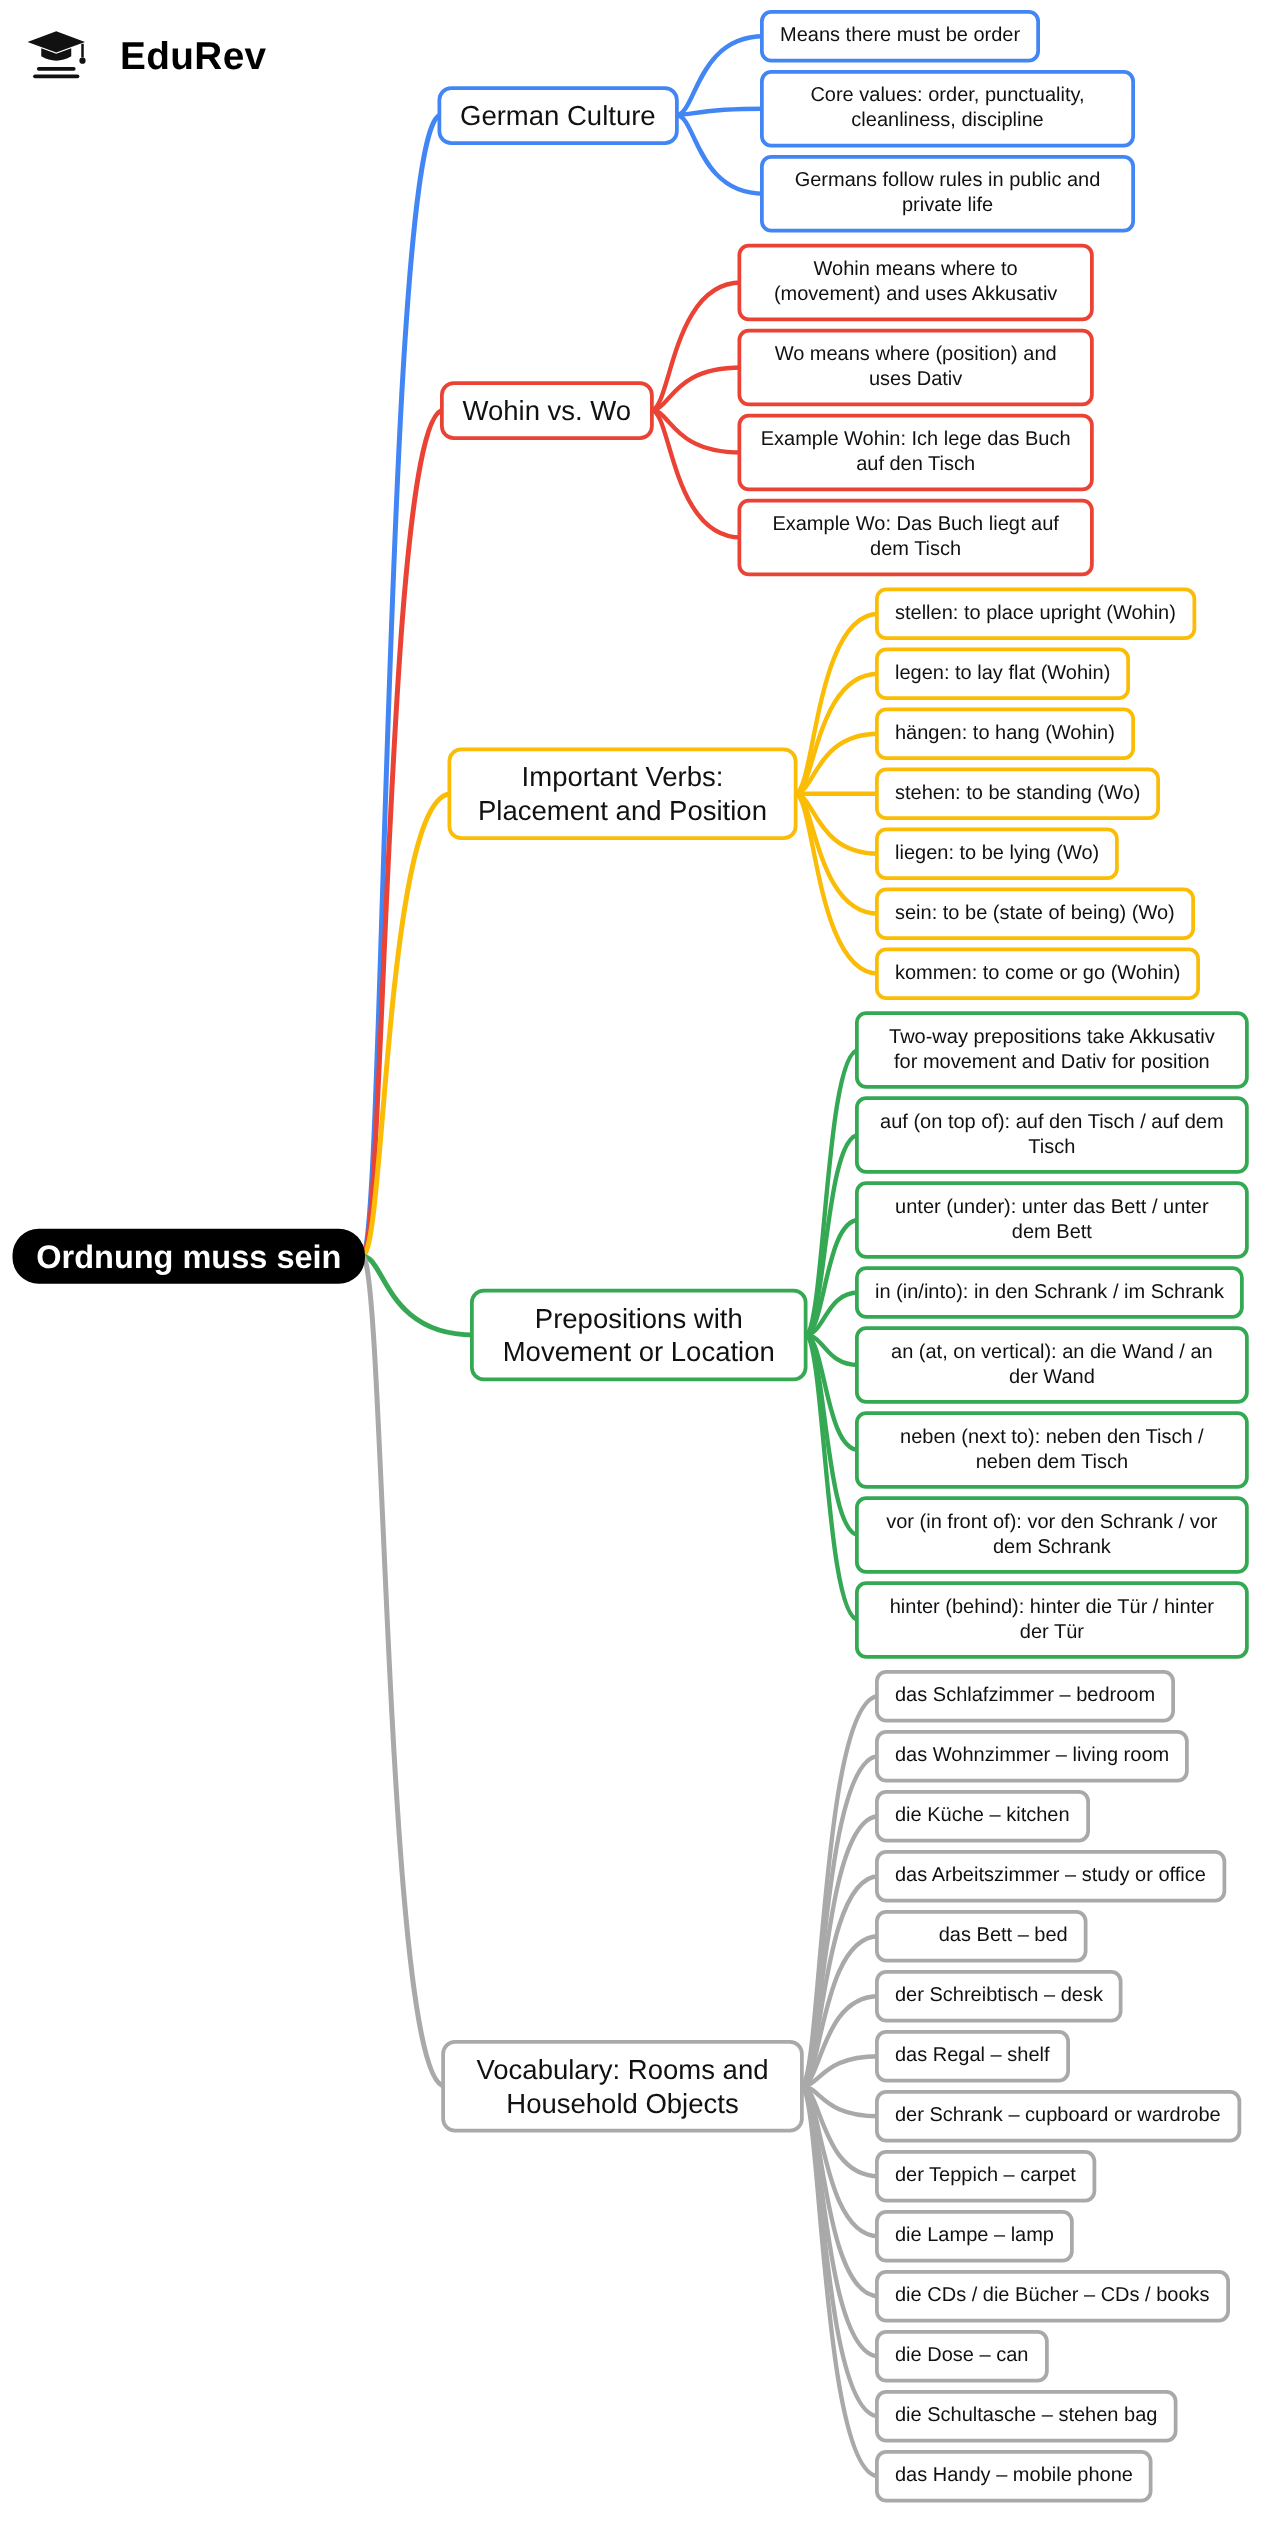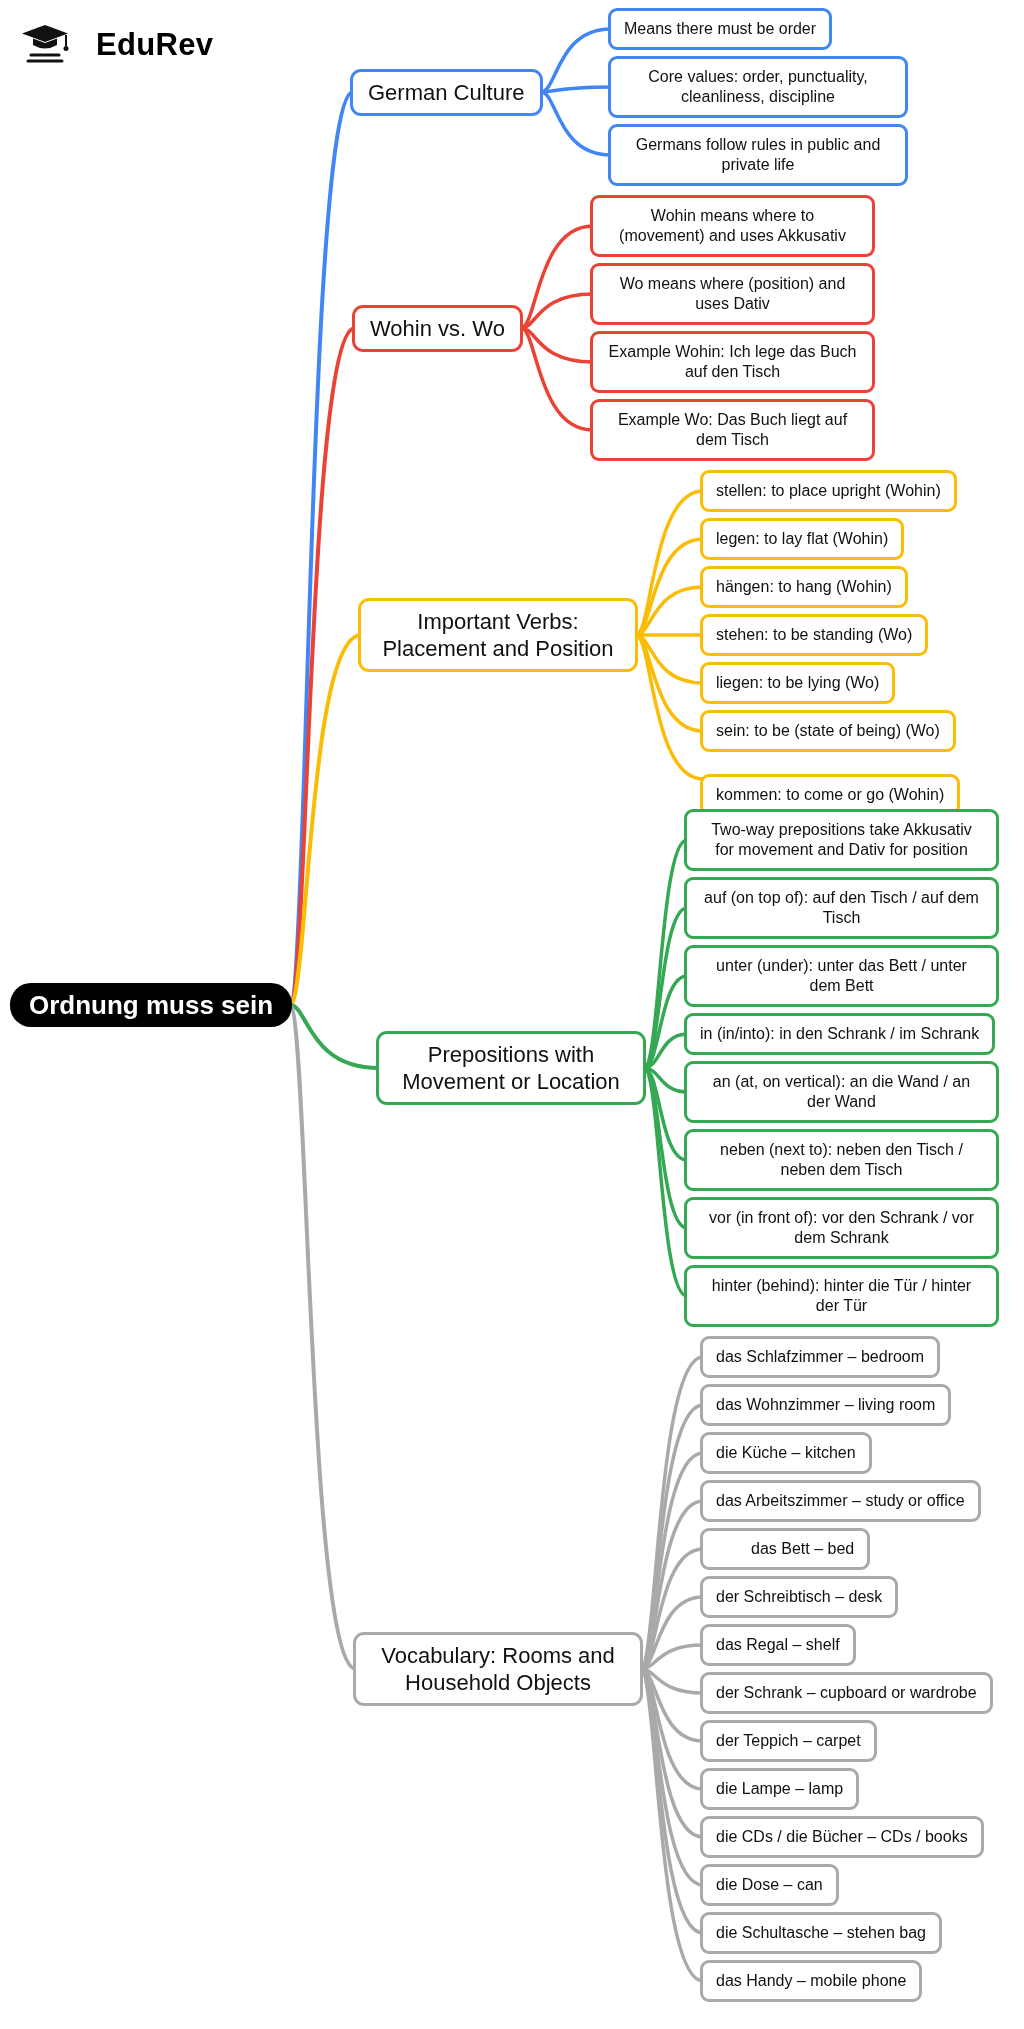--- a/index.html
+++ b/index.html
@@ -121,21 +121,21 @@
     <div class="node child-node" style="border-color: rgb(234, 67, 53); left: 590px; max-width: 285px; top: 263px;">Wo means where (position) and uses Dativ</div>
     <div class="node child-node" style="border-color: rgb(234, 67, 53); left: 590px; max-width: 285px; top: 331px;">Example Wohin: Ich lege das Buch auf den Tisch</div>
     <div class="node child-node" style="border-color: rgb(234, 67, 53); left: 590px; max-width: 285px; top: 399px;">Example Wo: Das Buch liegt auf dem Tisch</div>
     <div class="node branch-label" style="border-color: rgb(251, 188, 5); left: 358px; max-width: 280px; top: 598px;">Important Verbs: Placement and Position</div>
     <div class="node child-node" style="border-color: rgb(251, 188, 5); left: 700px; top: 518px;">legen: to lay flat (Wohin)</div>
     <div class="node child-node" style="border-color: rgb(251, 188, 5); left: 700px; top: 470px;">stellen: to place upright (Wohin)</div>
     <div class="node child-node" style="border-color: rgb(251, 188, 5); left: 700px; top: 566px;">hängen: to hang (Wohin)</div>
     <div class="node child-node" style="border-color: rgb(251, 188, 5); left: 700px; top: 614px;">stehen: to be standing (Wo)</div>
     <div class="node child-node" style="border-color: rgb(251, 188, 5); left: 700px; top: 662px;">liegen: to be lying (Wo)</div>
     <div class="node child-node" style="border-color: rgb(251, 188, 5); left: 700px; top: 710px;">sein: to be (state of being) (Wo)</div>
-    <div class="node child-node" style="border-color: rgb(251, 188, 5); left: 700px; top: 758px; margin-top: 16px;">kommen: to come or go (Wohin)</div>
+    <div class="node child-node" style="border-color: rgb(251, 188, 5); left: 700px; top: 758px;">kommen: to come or go (Wohin)</div>
     <div class="node branch-label" style="border-color: rgb(52, 168, 83); left: 376px; max-width: 270px; top: 1031px;">Prepositions with Movement or Location</div>
     <div class="node child-node" style="border-color: rgb(52, 168, 83); left: 684px; max-width: 315px; top: 809px;">Two-way prepositions take Akkusativ for movement and Dativ for position</div>
     <div class="node child-node" style="border-color: rgb(52, 168, 83); left: 684px; max-width: 315px; top: 877px;">auf (on top of): auf den Tisch / auf dem Tisch</div>
     <div class="node child-node" style="border-color: rgb(52, 168, 83); left: 684px; max-width: 315px; top: 945px;">unter (under): unter das Bett / unter dem Bett</div>
     <div class="node child-node" style="border-color: rgb(52, 168, 83); left: 684px; max-width: 315px; top: 1061px;">an (at, on vertical): an die Wand / an der Wand</div>
     <div class="node child-node" style="border-color: rgb(52, 168, 83); left: 684px; max-width: 315px; top: 1013px;">in (in/into): in den Schrank / im Schrank</div>
     <div class="node child-node" style="border-color: rgb(52, 168, 83); left: 684px; max-width: 315px; top: 1129px;">neben (next to): neben den Tisch / neben dem Tisch</div>
     <div class="node child-node" style="border-color: rgb(52, 168, 83); left: 684px; max-width: 315px; top: 1197px;">vor (in front of): vor den Schrank / vor dem Schrank</div>
     <div class="node child-node" style="border-color: rgb(52, 168, 83); left: 684px; max-width: 315px; top: 1265px;">hinter (behind): hinter die Tür / hinter der Tür</div>
     <div class="node branch-label" style="border-color: rgb(169, 169, 169); left: 353px; max-width: 290px; top: 1632px;">Vocabulary: Rooms and Household Objects</div>

